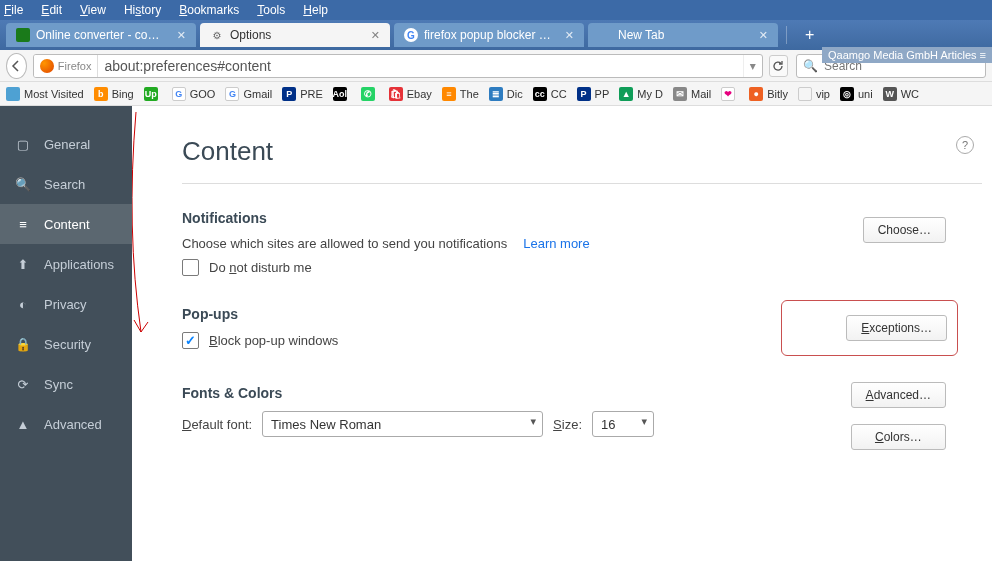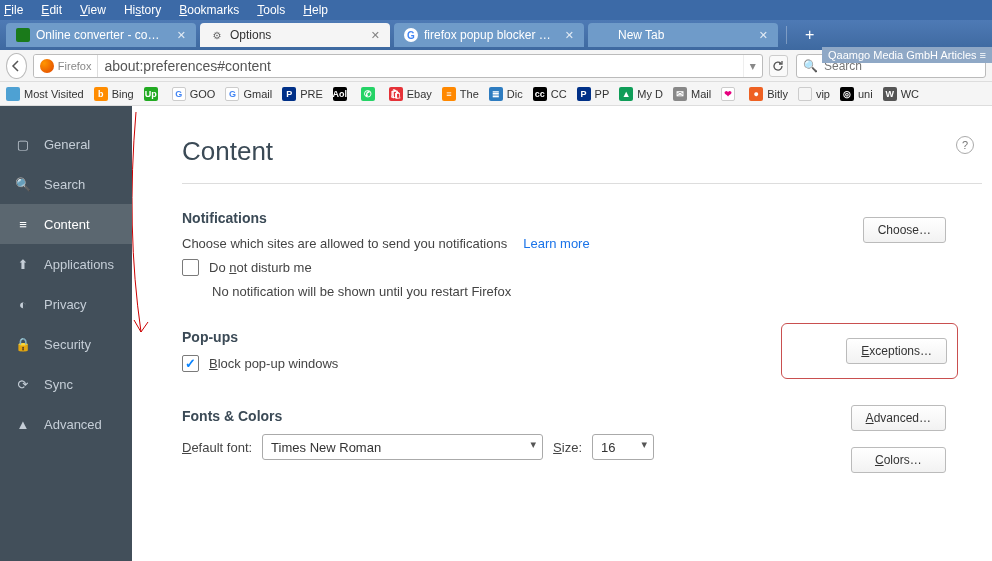--- a/index.html
+++ b/index.html
@@ -270,21 +270,20 @@
       <div class="section-title">Notifications</div>
       <div class="row notif-row">
         <span>Choose which sites are allowed to send you notifications</span>
         <span class="learn">Learn more</span>
         <button class="btn right" style="top:7px;"><span>Choose…</span></button>
       </div>
       <div class="row" style="">
         <span class="chk"></span>
         <span>Do <u>n</u>ot disturb me</span>
       </div>
-      <div class="indent">No notification will be shown until you restart Firefox</div>
     </div>
 
     <div class="popups-block">
       <div class="section-title">Pop-ups</div>
       <div class="row">
         <span class="chk checked"></span>
         <span><u>B</u>lock pop-up windows</span>
       </div>
       <div class="exceptions-box">
         <button class="btn"><span><u>E</u>xceptions…</span></button>

